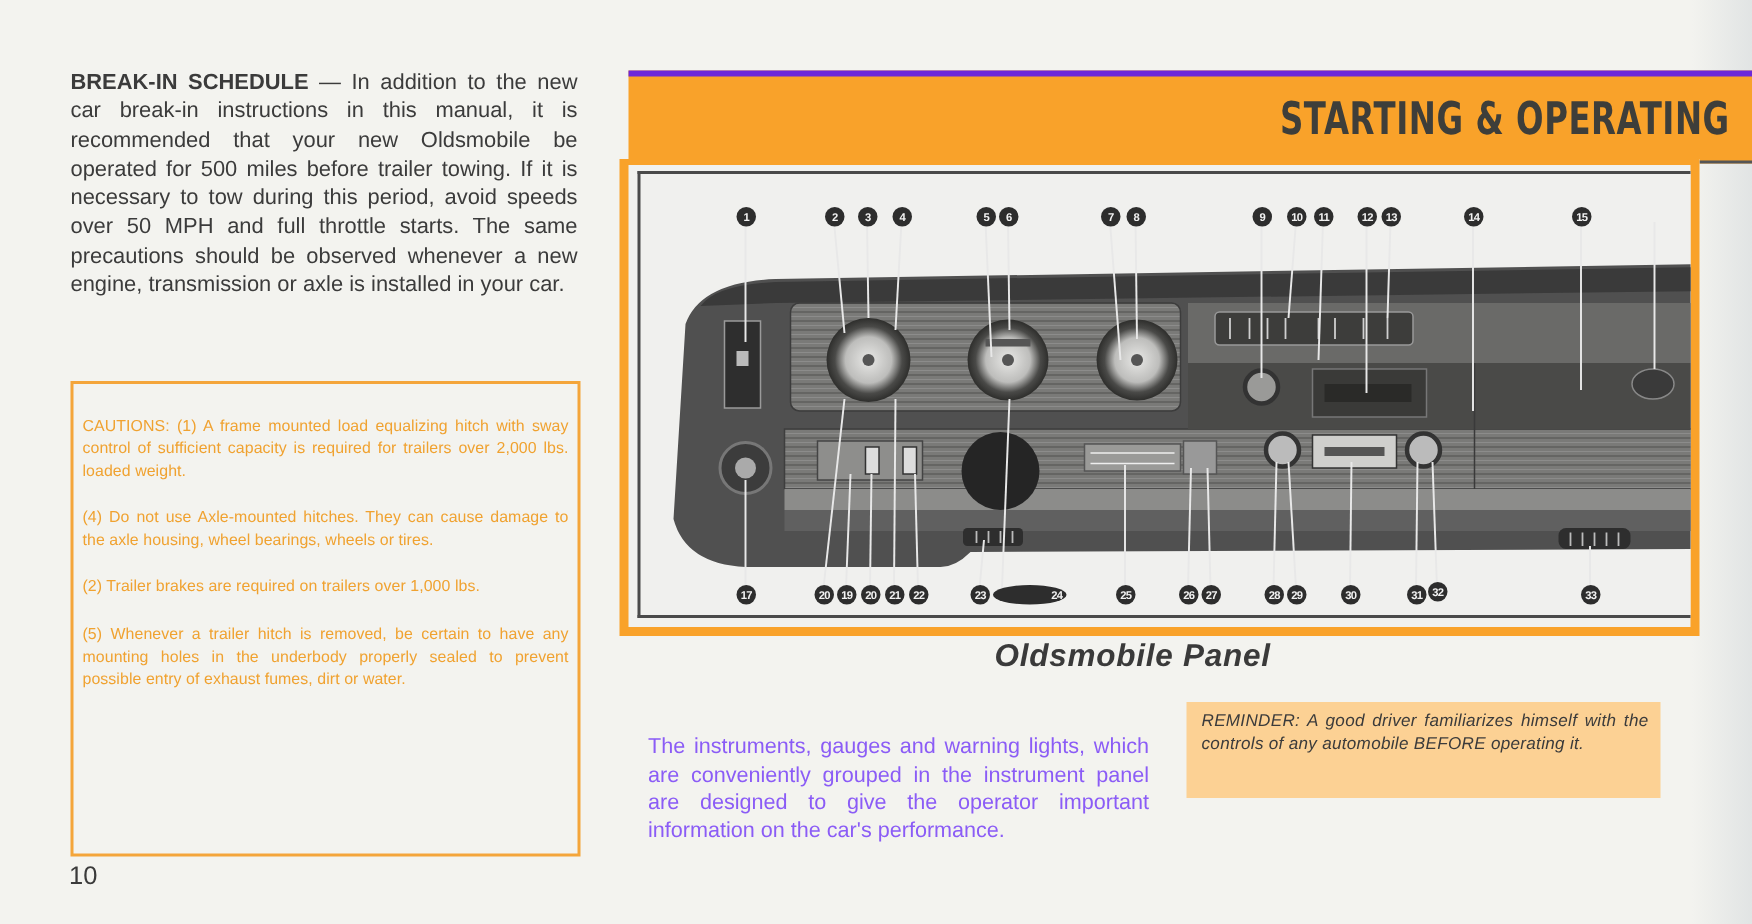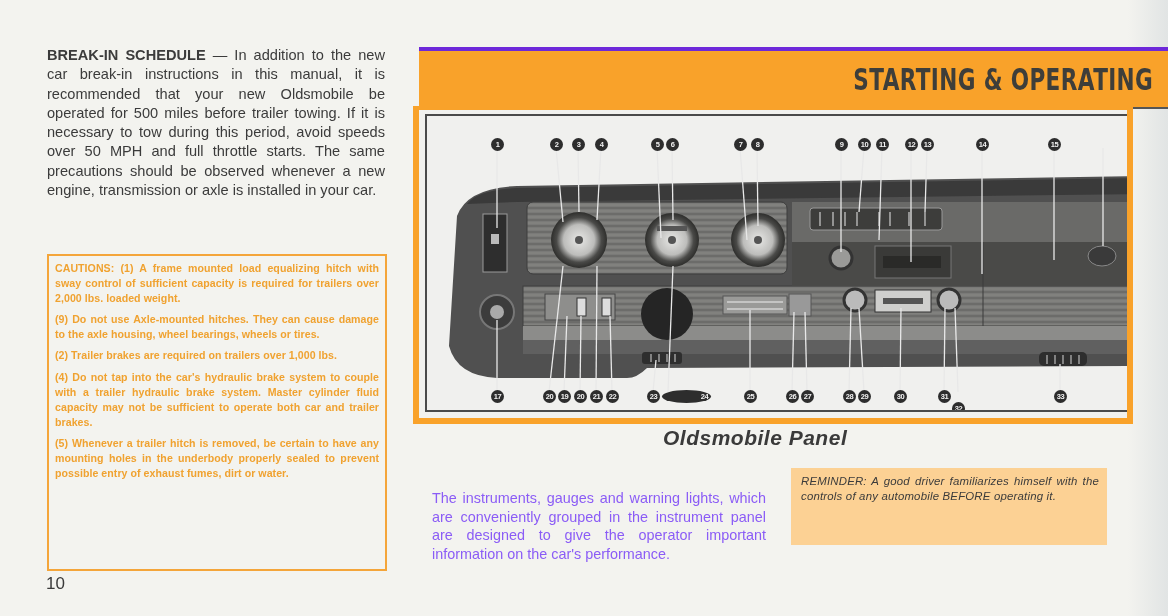--- a/index.html
+++ b/index.html
@@ -13,21 +13,21 @@
     background:linear-gradient(90deg, rgba(243,243,239,0) 0%, rgba(225,228,228,1) 100%); }
 
   
   .left-col { position:absolute; left:47px; top:46px; width:338px; }
   .intro { font-size:14.6px; line-height:19.3px; text-align:justify; color:#3b3b3b; margin:0; }
   .intro b { font-weight:bold; }
   .cautions {
     position:absolute; left:47px; top:254px; width:324px; height:308px;
     border:2px solid #f4a53a; padding:5px 6px 0 6px; box-sizing:content-box;
   }
-  .caution-p { margin:0 0 6px 0; color:#f0a230; font-weight:bold; font-size:10.6px;
+  .caution-p { margin:16px 0 6px 0; color:#f0a230; font-weight:normal; font-size:10.6px;
     line-height:15.1px; text-align:justify; letter-spacing:0.05px; }
   .page-number { position:absolute; left:46px; top:574px; font-size:17px; color:#3a3a3a; }
 
   
   .header-band {
     position:absolute; left:419px; top:47px; width:792px; height:56px;
     background:#f9a22a; border-top:4px solid #6d28d9; border-bottom:2px solid #555;
     display:flex; align-items:center; justify-content:flex-end;
   }
   .header-title {
@@ -54,43 +54,42 @@
     letter-spacing:-0.5px; }
 
   .caption {
     position:absolute; left:663px; top:426px;
     font-size:21px; font-weight:bold; font-style:italic; color:#3a3a3a; letter-spacing:0.5px;
   }
   .body-text { position:absolute; left:420px; top:477px; width:334px; margin:12px;
     font-size:14.4px; line-height:18.6px; text-align:justify; color:#8b5cf6; }
 
   .reminder {
-    position:absolute; left:791px; top:468px; width:316px; height:77px;
+    position:absolute; left:791px; top:468px; width:316px; height:64px;
     background:#fcd194; padding:6px 8px 0 10px; box-sizing:border-box;
   }
   .reminder p { margin:0; font-style:italic; font-size:11.4px; line-height:15.4px;
     color:#3b3b3b; text-align:justify; letter-spacing:0.2px; }
 
   
   .ghost { position:absolute; color:rgba(120,130,140,0.18); font-size:15px; white-space:nowrap; }
 </style>
 </head>
 <body>
 
 <div class="page-shadow"></div>
 
 <div class="left-col">
   <p class="intro"><b>BREAK-IN SCHEDULE</b><span> — In addition to the new car break-in instructions in this manual, it is recommended that your new Oldsmobile be operated for 500 miles before trailer towing. If it is necessary to tow during this period, avoid speeds over 50 MPH and full throttle starts. The same precautions should be observed whenever a new engine, transmission or axle is installed in your car.</span></p>
 </div>
 
 <div class="cautions">
   <p class="caution-p">CAUTIONS: (1) A frame mounted load equalizing hitch with sway control of sufficient capacity is required for trailers over 2,000 lbs. loaded weight.</p>
-  <p class="caution-p">(9) Do not use Axle-mounted hitches. They can cause damage to the axle housing, wheel bearings, wheels or tires.</p>
+  <p class="caution-p">(4) Do not use Axle-mounted hitches. They can cause damage to the axle housing, wheel bearings, wheels or tires.</p>
   <p class="caution-p">(2) Trailer brakes are required on trailers over 1,000 lbs.</p>
-  <p class="caution-p">(4) Do not tap into the car's hydraulic brake system to couple with a trailer hydraulic brake system. Master cylinder fluid capacity may not be sufficient to operate both car and trailer brakes.</p>
   <p class="caution-p">(5) Whenever a trailer hitch is removed, be certain to have any mounting holes in the underbody properly sealed to prevent possible entry of exhaust fumes, dirt or water.</p>
 </div>
 
 <div class="page-number">10</div>
 
 <div class="header-band">
   <span class="header-title">STARTING &amp; OPERATING</span>
 </div>
 
 <div class="figure">
@@ -260,21 +259,21 @@
     <div class="callout" style="left:179px;top:274px;">22</div>
     <div class="callout" style="left:220px;top:274px;">23</div>
     <div class="callout" style="left:235px;top:274px;padding-left:36px;">24</div>
     <div class="callout" style="left:317px;top:274px;">25</div>
     <div class="callout" style="left:359px;top:274px;">26</div>
     <div class="callout" style="left:374px;top:274px;">27</div>
     <div class="callout" style="left:416px;top:274px;">28</div>
     <div class="callout" style="left:431px;top:274px;">29</div>
     <div class="callout" style="left:467px;top:274px;">30</div>
     <div class="callout" style="left:511px;top:274px;">31</div>
-    <div class="callout" style="left:525px;top:286px;text-align:center;">32</div>
+    <div class="callout" style="left:525px;top:272px;text-align:center;">32</div>
     <div class="callout" style="left:627px;top:274px;">33</div>
   </div>
 </div>
 
 <div class="caption">Oldsmobile Panel</div>
 
 <p class="body-text">The instruments, gauges and warning lights, which are conveniently grouped in the instrument panel are designed to give the operator important information on the car's performance.</p>
 
 <div class="reminder">
   <p>REMINDER: A good driver familiarizes himself with the controls of any automobile BEFORE operating it.</p>

